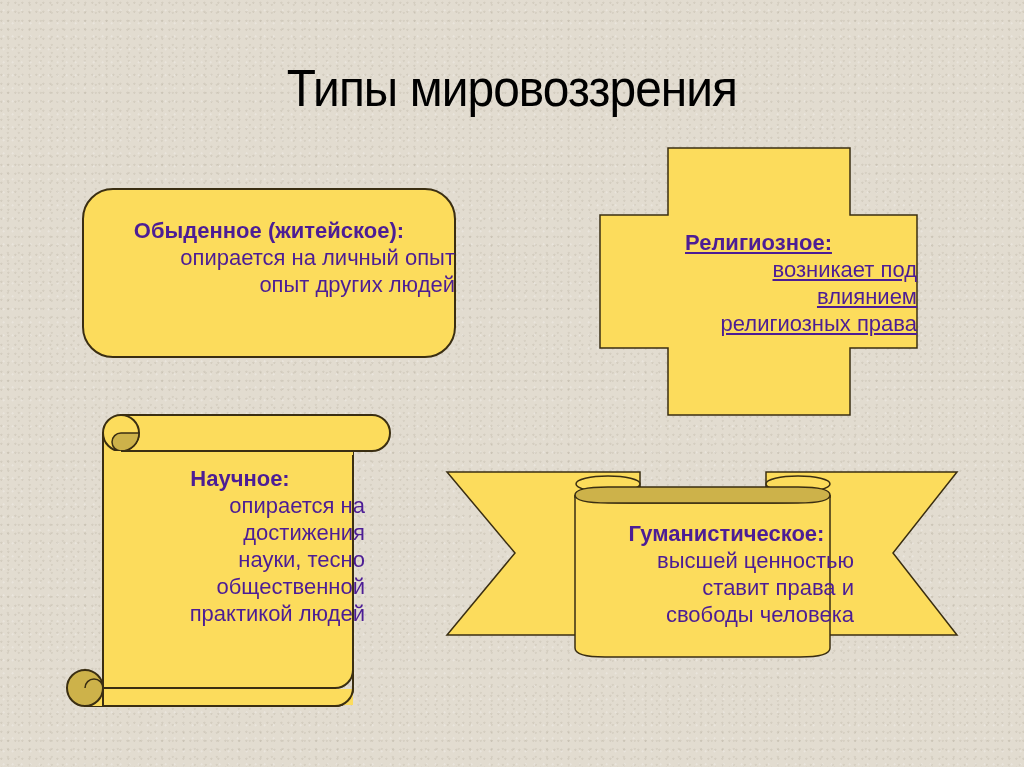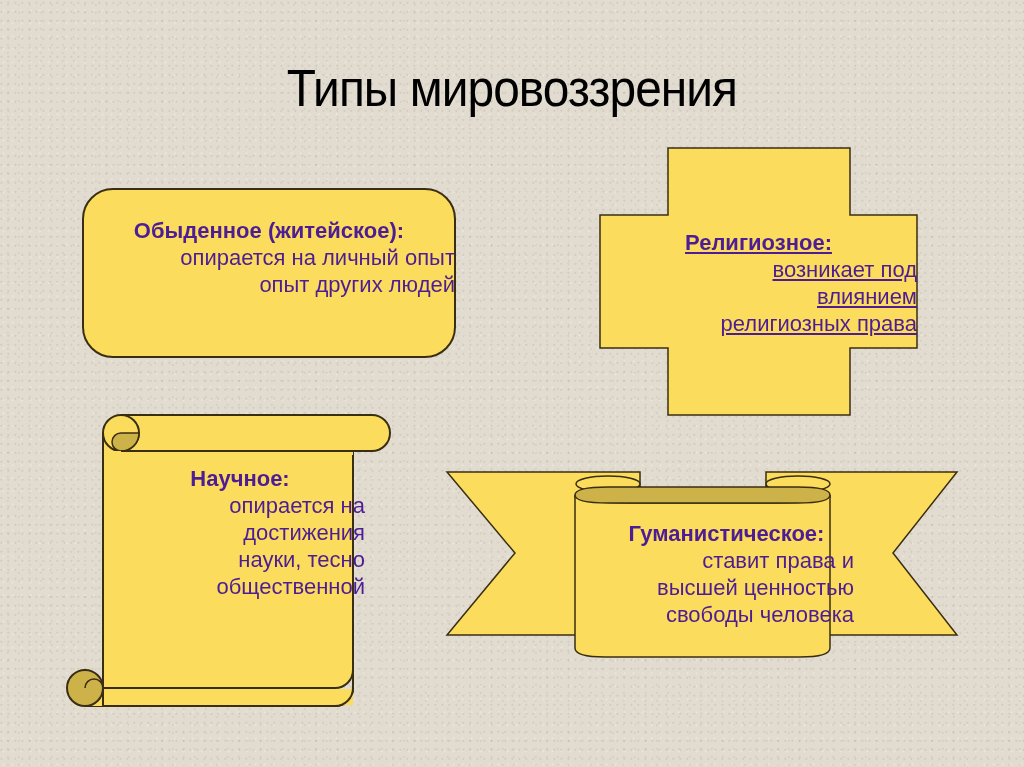--- a/index.html
+++ b/index.html
@@ -87,20 +87,21 @@
   <span class="body">влиянием</span>
   <span class="body">религиозных права</span>
 </div>
 
 <div class="txt" style="left:115px; top:465px; width:250px;">
   <span class="head">Научное:</span>
   <span class="body">опирается на</span>
   <span class="body">достижения</span>
   <span class="body">науки, тесно</span>
   <span class="body">общественной</span>
+  <span class="body">практикой людей</span>
 </div>
 
 <div class="txt" style="left:599px; top:520px; width:255px;">
   <span class="head">Гуманистическое:</span>
+  <span class="body">высшей ценностью</span>
   <span class="body">ставит права и</span>
-  <span class="body">высшей ценностью</span>
   <span class="body">свободы человека</span>
 </div>
 
 </body></html>

